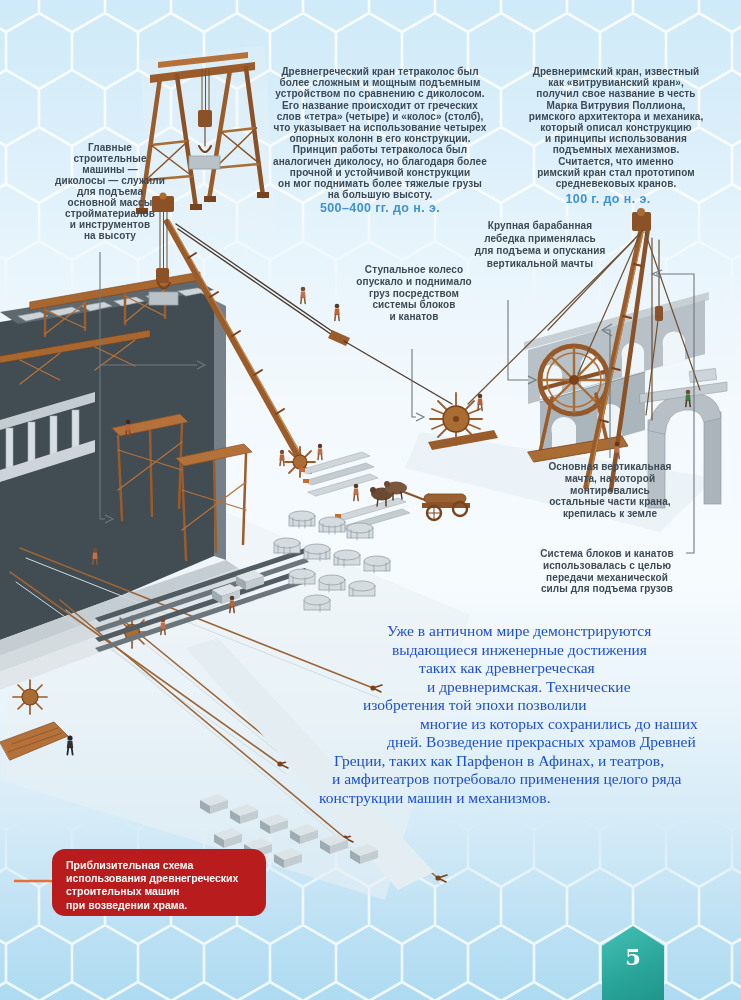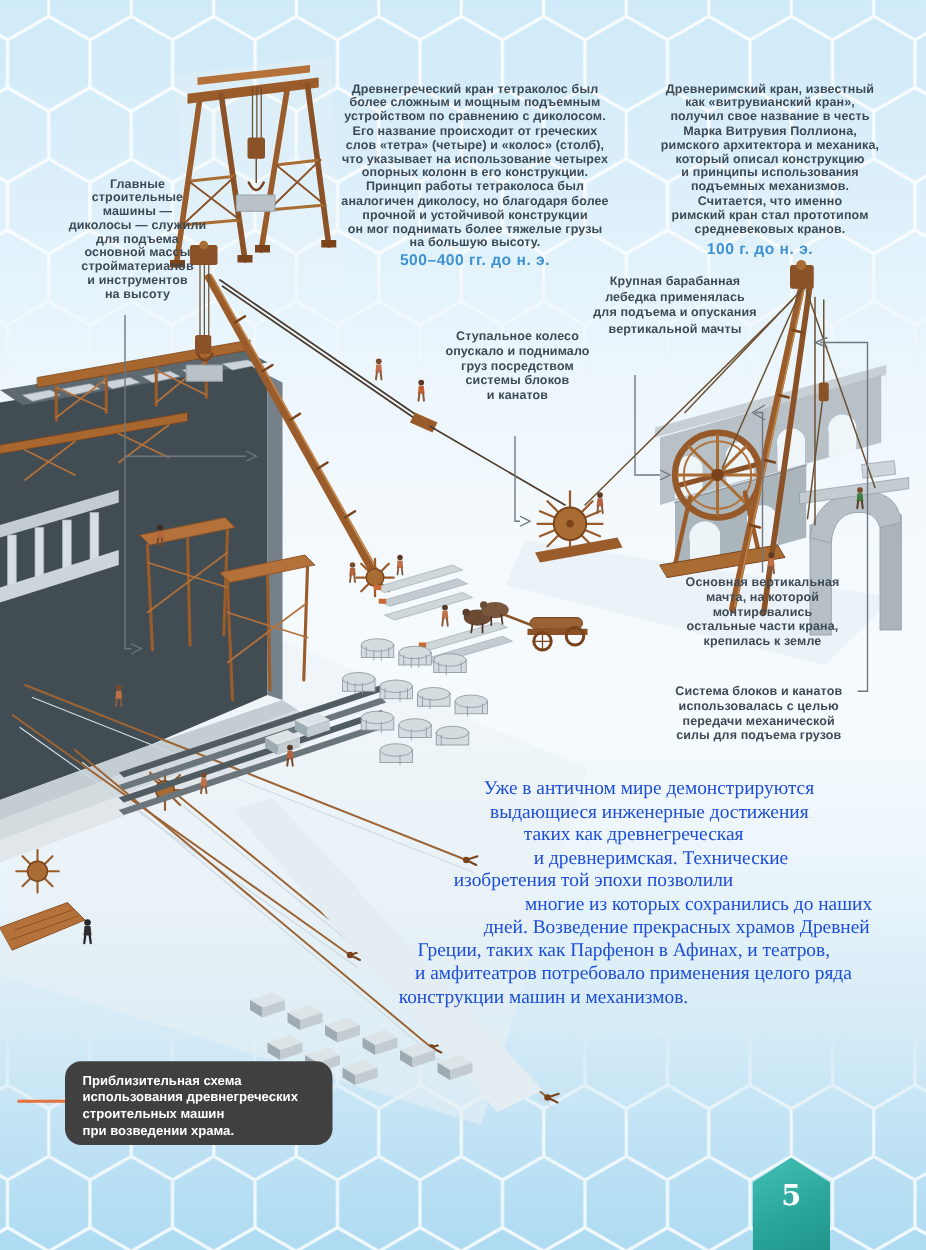--- a/index.html
+++ b/index.html
@@ -24,21 +24,21 @@
   .main-text div:nth-child(5){margin-left:98px}
   .main-text div:nth-child(6){margin-left:155px}
   .main-text div:nth-child(7){margin-left:122px}
   .main-text div:nth-child(8){margin-left:69px}
   .main-text div:nth-child(9){margin-left:67px}
   .main-text div:nth-child(10){margin-left:54px}
   .main-text div:nth-child(11){margin-left:2px}
   .main-text div:nth-child(12){margin-left:2px}
   .main-text div:nth-child(13){margin-left:2px}
   .callout{position:absolute;left:52px;top:849px;width:214px;height:67px;z-index:3;
-        background:#404040;border-radius:13px;color:#ffffff;font-weight:700;
+        background:#b91c1c;border-radius:13px;color:#ffffff;font-weight:700;
         font-size:10.5px;line-height:13.2px;white-space:pre;padding:10px 10px 0 14px;box-sizing:border-box;}
   .badge{position:absolute;left:602px;top:926px;width:62px;height:74px;z-index:3;
         background:linear-gradient(155deg,#45c0b5 0%,#2ba79c 55%,#1f958b 100%);
         clip-path:polygon(50% 0%,100% 27%,100% 100%,0% 100%,0% 27%);
         display:flex;align-items:center;justify-content:center;}
   .badge span{font-family:"DejaVu Serif","Liberation Serif",serif;font-weight:700;
         font-size:23px;color:#ffffff;margin-top:-14px;}
 </style>
 </head>
 <body>

